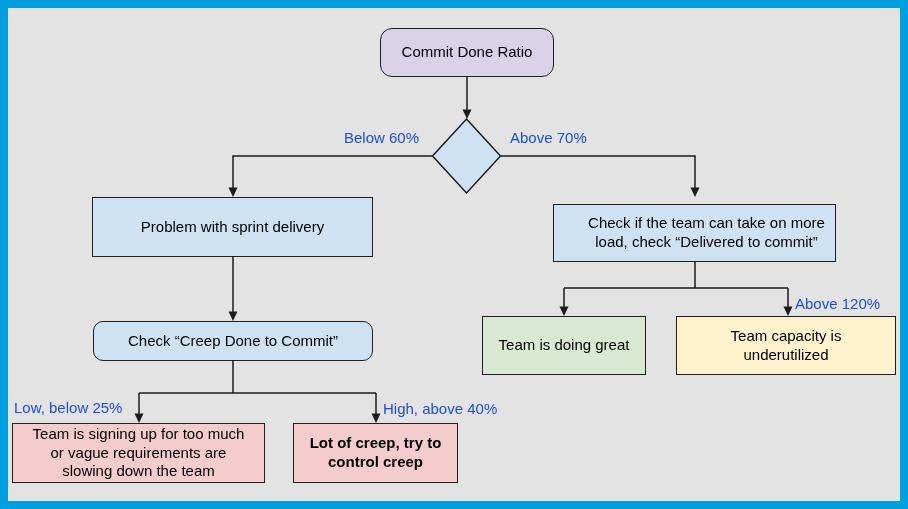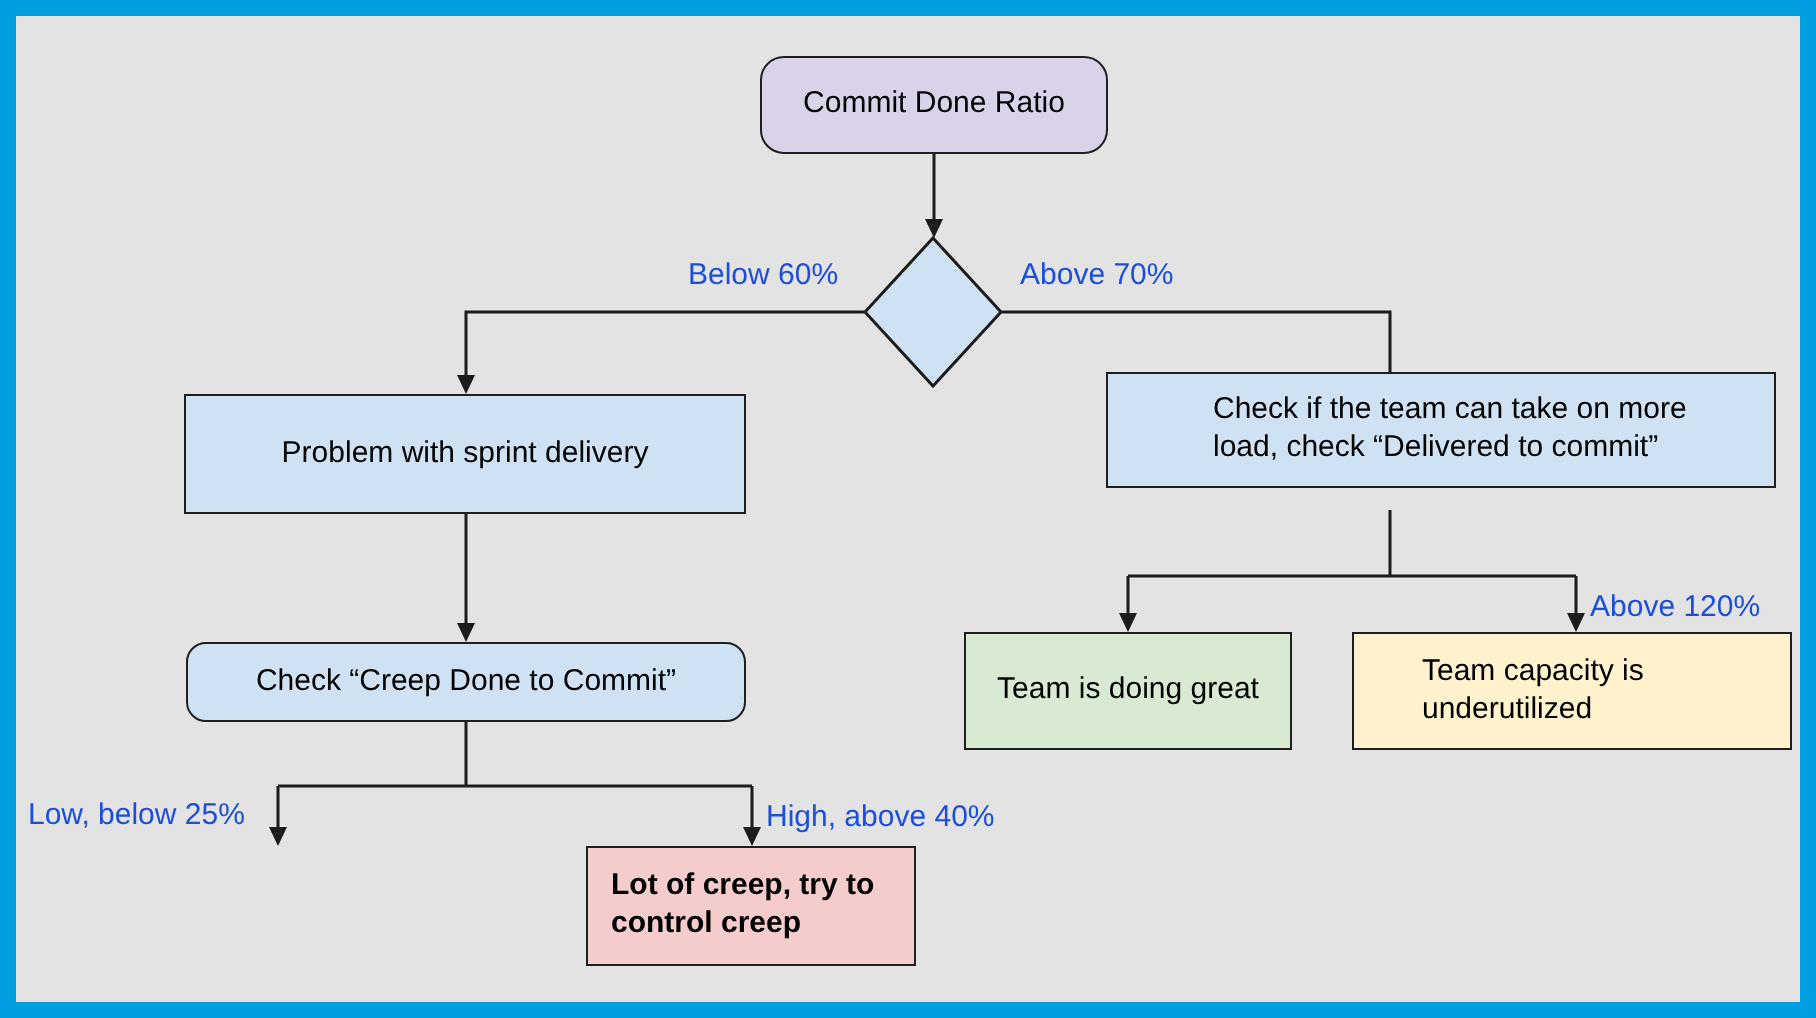--- a/index.html
+++ b/index.html
@@ -32,35 +32,35 @@
     stroke: #1c1c1c;
     stroke-width: 1.5;
   }
   .node {
     position: absolute;
     box-sizing: border-box;
     border: 1.5px solid #1f1f1f;
     display: flex;
     align-items: center;
     justify-content: center;
-    text-align: left;
+    text-align: center;
     font-size: 15px;
     color: #000;
     line-height: 1.25;
   }
   .rounded { border-radius: 12px; }
   .rounded-sm { border-radius: 10px; }
   .fill-purple { background: #d9d2e9; }
   .fill-blue   { background: #cfe2f3; }
   .fill-pink   { background: #f4cccc; }
   .fill-green  { background: #d9ead3; }
   .fill-yellow { background: #fff2cc; }
   .node-root          { left: 372px; top: 20px;  width: 174px; height: 49px; }
   .node-problem       { left: 84px;  top: 189px; width: 281px; height: 60px; }
-  .node-check-load    { left: 545px; top: 178px; width: 335px; height: 58px; padding-left: 24px; }
+  .node-check-load    { left: 545px; top: 196px; width: 283px; height: 58px; padding-left: 24px; }
   .node-check-load .txt { max-width: 252px; }
   .node-check-creep   { left: 85px;  top: 313px; width: 280px; height: 40px; }
   .node-overcommit    { left: 4px;   top: 415px; width: 253px; height: 60px; }
   .node-overcommit .txt { max-width: 224px; }
   .node-creep         { left: 285px; top: 415px; width: 165px; height: 60px; }
   .node-creep .txt    { max-width: 140px; font-weight: bold; }
   .node-great         { left: 474px; top: 308px; width: 164px; height: 59px; }
   .node-underutilized { left: 668px; top: 308px; width: 220px; height: 59px; }
   .node-underutilized .txt { max-width: 150px; }
   .edge-label {
@@ -115,20 +115,23 @@
   </div>
 
   <div class="node fill-blue node-check-load">
     <span class="txt">Check if the team can take on more load, check “Delivered to commit”</span>
   </div>
 
   <div class="node rounded-sm fill-blue node-check-creep">
     <span class="txt">Check “Creep Done to Commit”</span>
   </div>
 
+  <div class="node fill-pink node-overcommit">
+    <span class="txt">Team is signing up for too much or vague requirements are slowing down the team</span>
+  </div>
 
   <div class="node fill-pink node-creep">
     <span class="txt">Lot of creep, try to control creep</span>
   </div>
 
   <div class="node fill-yellow node-underutilized">
     <span class="txt">Team capacity is underutilized</span>
   </div>
 
   <div class="node fill-green node-great">

